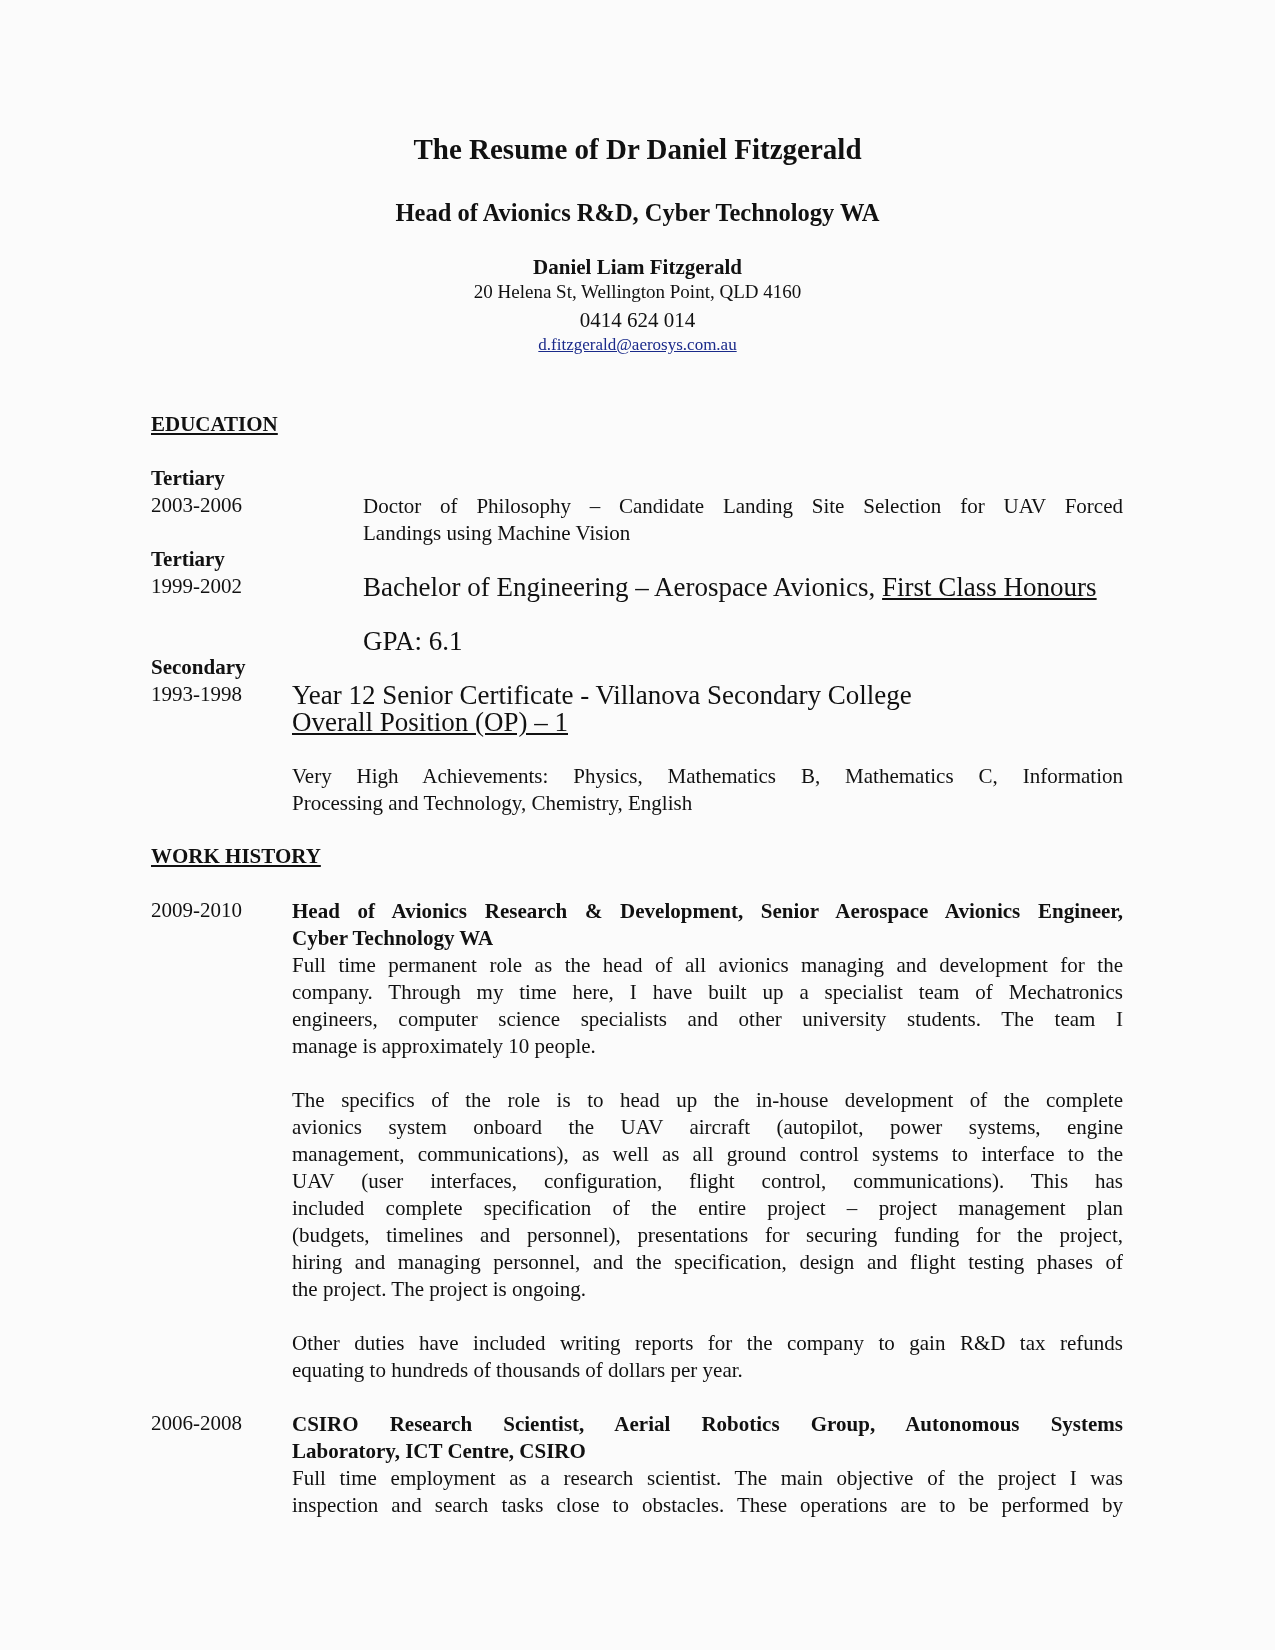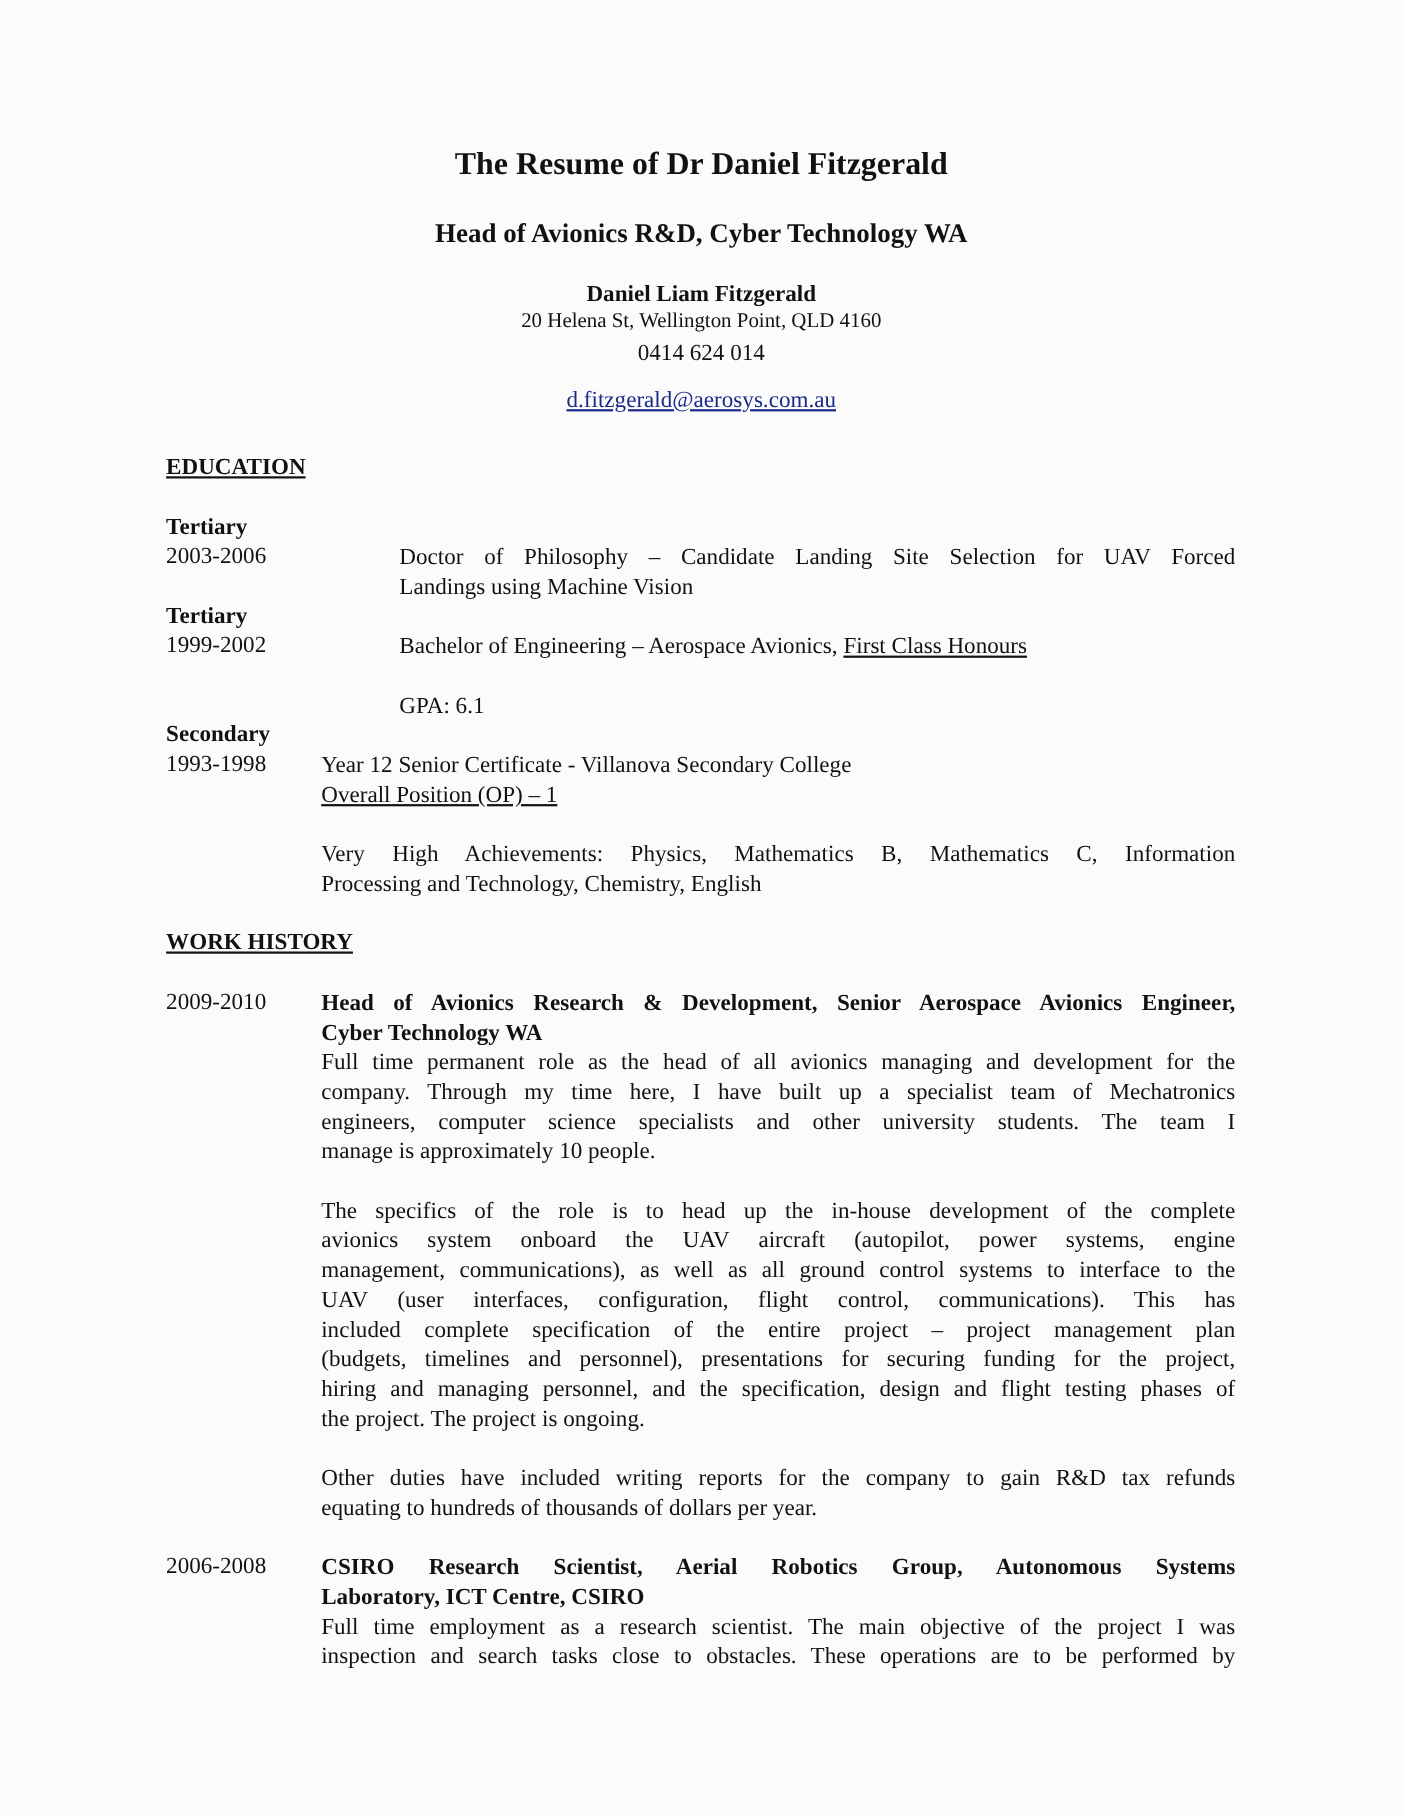--- a/index.html
+++ b/index.html
@@ -11,25 +11,25 @@
     position: relative;
   }
   .page { position: absolute; left: 0; top: 0; width: 1275px; height: 1650px; }
   .abs { position: absolute; white-space: nowrap; }
   .center { position: absolute; left: 0; width: 1275px; text-align: center; white-space: nowrap; }
   .title { top: 133px; font-size: 29px; font-weight: bold; }
   .subtitle { top: 199px; font-size: 24.5px; font-weight: bold; }
   .name { top: 255px; font-size: 21px; font-weight: bold; }
   .addr { top: 281px; font-size: 19px; }
   .phone { top: 308px; font-size: 21px; }
-  .email { top: 351px; font-size: 21px; color: #1a2a8a; text-decoration: underline; font-family: Liberation Serif, serif; }
+  .email { top: 335px; font-size: 17px; color: #1a2a8a; text-decoration: underline; font-family: Liberation Serif, serif; }
   .sec { font-size: 21px; font-weight: bold; text-decoration: underline; left: 151px; }
   .sub { font-size: 21px; font-weight: bold; left: 151px; }
   .date { font-size: 21px; left: 151px; }
-  .txt { font-size: 21px; line-height: 27px; }
+  .txt { font-size: 27px; line-height: 27px; }
   .just {
     position: absolute; font-size: 21px; line-height: 27px;
     text-align: justify;
   }
   .just .ln { display: block; text-align: justify; text-align-last: justify; height: 27px; white-space: nowrap; }
   .just .ln.last { text-align-last: left; }
   .u { text-decoration: underline; }
   .b { font-weight: bold; }
 </style>
 </head>

